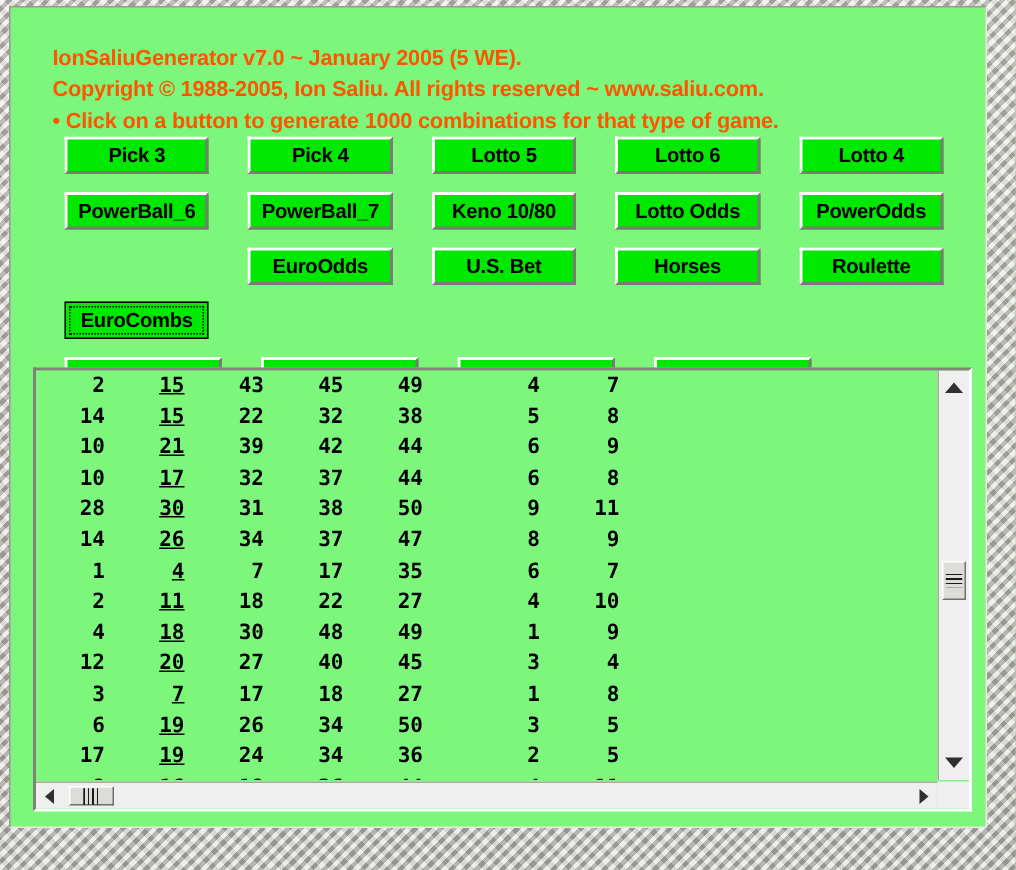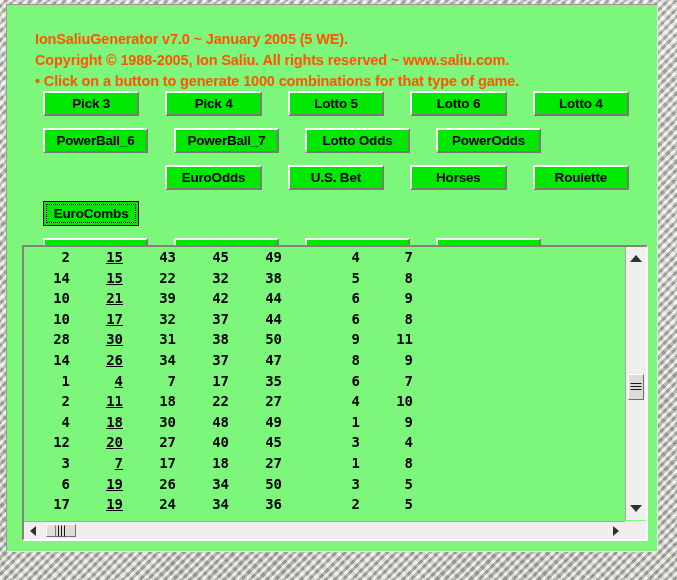--- a/index.html
+++ b/index.html
@@ -283,20 +283,21 @@
       <div class="btn-row">
         <div class="btn">Pick 3</div>
         <div class="btn">Pick 4</div>
         <div class="btn">Lotto 5</div>
         <div class="btn">Lotto 6</div>
         <div class="btn">Lotto 4</div>
       </div>
       <div class="btn-row">
         <div class="btn">PowerBall_6</div>
         <div class="btn">PowerBall_7</div>
+        <div class="btn">Keno 10/80</div>
         <div class="btn">Lotto Odds</div>
         <div class="btn">PowerOdds</div>
       </div>
       <div class="btn-row">
         <div class="btn focused">
             <span>EuroCombs</span>
             <span class="focus-ring"></span>
           </div>
         <div class="btn">EuroOdds</div>
         <div class="btn">U.S. Bet</div>

